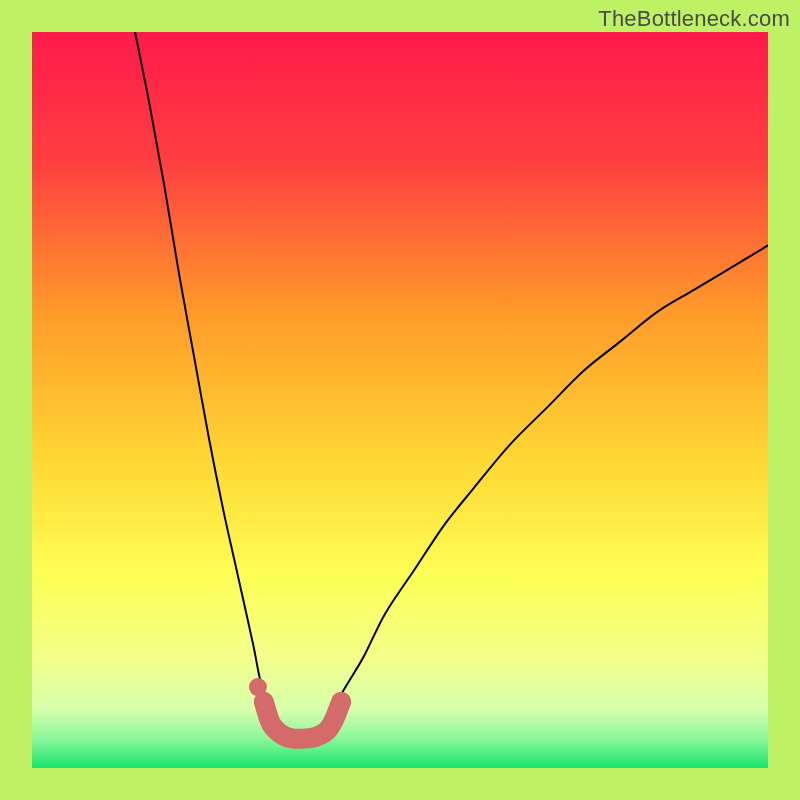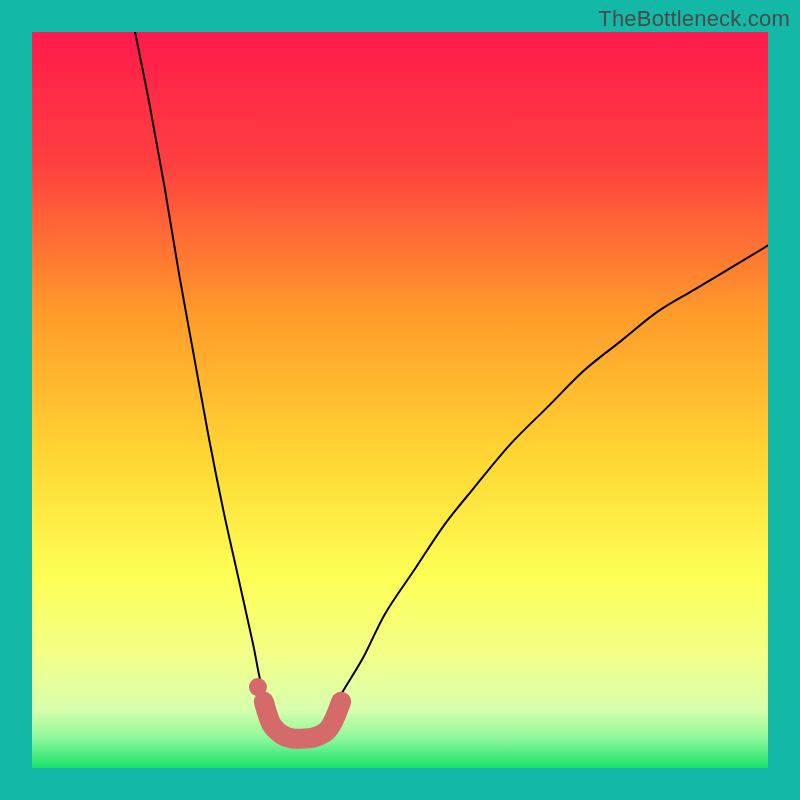--- a/index.html
+++ b/index.html
@@ -8,21 +8,21 @@
     width: 800px;
     height: 800px;
     overflow: hidden;
     background: #000;
     font-family: Arial, Helvetica, sans-serif;
   }
   .frame {
     position: absolute;
     left: 0; top: 0;
     width: 800px; height: 800px;
-    background: #14b8a6;
+    background: #bef264;
   }
   .plot-area {
     position: absolute;
     left: 32px;
     top: 32px;
     width: 736px;
     height: 736px;
     overflow: hidden;
   }
   .watermark {

